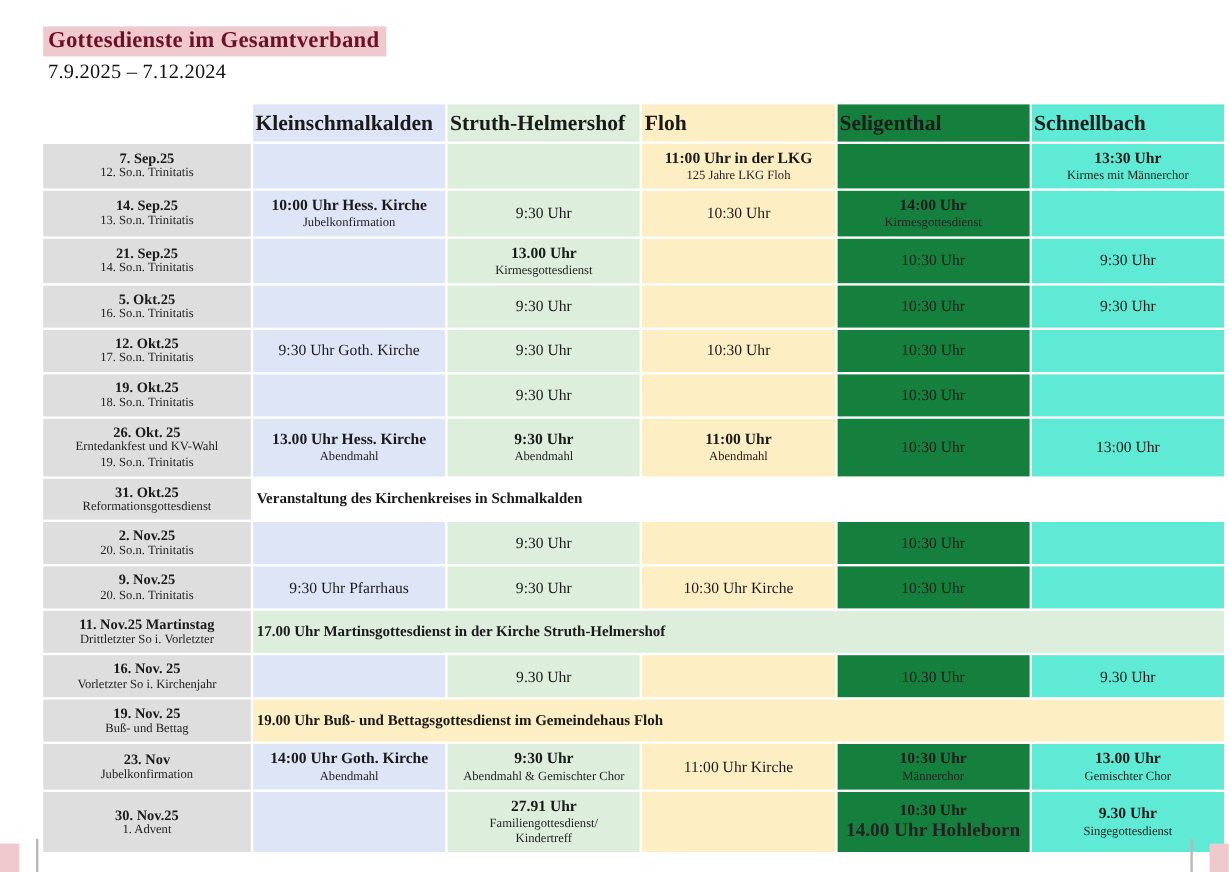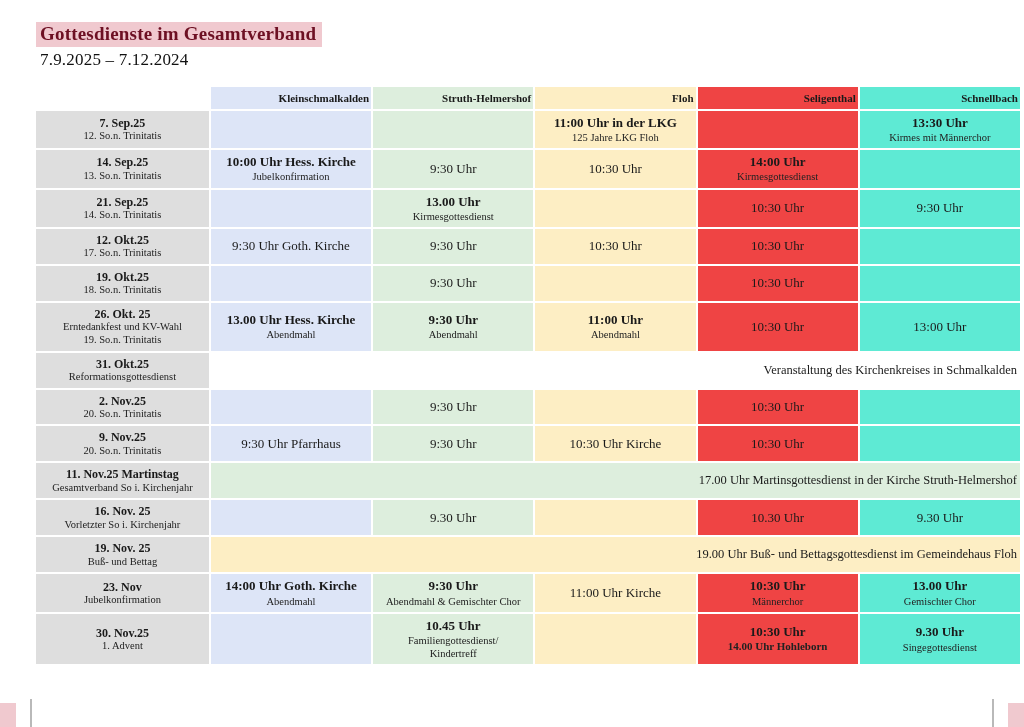--- a/index.html
+++ b/index.html
@@ -52,22 +52,22 @@
     width: 988px;
     margin: 12px 0 0 16px;
     table-layout: fixed;
   }
   table.schedule col.c-date  { width: 164px; }
   table.schedule col.c-col   { width: 152px; }
 
   th.col-head {
     font-family: "Liberation Serif", serif;
     font-weight: bold;
-    font-size: 11px;
-    text-align: right;
+    font-size: 18px;
+    text-align: left;
     padding: 5px 2px;
     border: none;
   }
   th.blank-head {
     background: transparent;
     border: none;
   }
   td.datecell {
     background: #dedede;
     text-align: center;
@@ -104,31 +104,31 @@
     display: block;
     color: #222;
     text-align: center;
   }
   td.cell .l3 {
     font-size: 10.5px;
     display: block;
     color: #222;
   }
   td.span-cell {
-    text-align: right;
+    text-align: left;
     vertical-align: middle;
     font-size: 12.5px;
-    font-weight: normal;
+    font-weight: bold;
     padding: 6px 3px;
   }
   
   .tint-0 { background: #dde5f7; }
   .tint-1 { background: #ddeedd; }
   .tint-2 { background: #fdeec4; }
-  .tint-3 { background: #ef4444; }
+  .tint-3 { background: #15803d; }
   .tint-4 { background: #5eead4; }
   .tint-white { background: #ffffff; }
 
   
   .bottom-bar {
     position: absolute;
     left: 0;
     bottom: 0;
     width: 1024px;
     height: 32px;
@@ -247,20 +247,37 @@
           <td class="cell tint-2"></td>
           <td class="cell tint-3">
             <span class="l1">10:30 Uhr</span>
           </td>
           <td class="cell tint-4">
             <span class="l1">9:30 Uhr</span>
           </td>
         </tr>
         <tr>
           <td class="datecell">
+            <span class="d1">5. Okt.25</span>
+            <span class="d2">16. So.n. Trinitatis</span>
+          </td>
+          <td class="cell tint-0"></td>
+          <td class="cell tint-1">
+            <span class="l1">9:30 Uhr</span>
+          </td>
+          <td class="cell tint-2"></td>
+          <td class="cell tint-3">
+            <span class="l1">10:30 Uhr</span>
+          </td>
+          <td class="cell tint-4">
+            <span class="l1">9:30 Uhr</span>
+          </td>
+        </tr>
+        <tr>
+          <td class="datecell">
             <span class="d1">12. Okt.25</span>
             <span class="d2">17. So.n. Trinitatis</span>
           </td>
           <td class="cell tint-0">
             <span class="l1">9:30 Uhr Goth. Kirche</span>
           </td>
           <td class="cell tint-1">
             <span class="l1">9:30 Uhr</span>
           </td>
           <td class="cell tint-2">
@@ -348,21 +365,21 @@
             <span class="l1">10:30 Uhr Kirche</span>
           </td>
           <td class="cell tint-3">
             <span class="l1">10:30 Uhr</span>
           </td>
           <td class="cell tint-4"></td>
         </tr>
         <tr>
           <td class="datecell">
             <span class="d1">11. Nov.25 Martinstag</span>
-            <span class="d2">Gesamtverband So i. Kirchenjahr</span>
+            <span class="d2">Drittletzter So i. Vorletzter</span>
           </td>
           <td class="span-cell tint-1" colspan="5">17.00 Uhr Martinsgottesdienst in der Kirche Struth-Helmershof</td>
         </tr>
         <tr>
           <td class="datecell">
             <span class="d1">16. Nov. 25</span>
             <span class="d2">Vorletzter So i. Kirchenjahr</span>
           </td>
           <td class="cell tint-0"></td>
           <td class="cell tint-1">
@@ -408,28 +425,28 @@
             <span class="l2">Gemischter Chor</span>
           </td>
         </tr>
         <tr>
           <td class="datecell">
             <span class="d1">30. Nov.25</span>
             <span class="d2">1. Advent</span>
           </td>
           <td class="cell tint-0"></td>
           <td class="cell tint-1">
-            <span class="l1 bold">10.45 Uhr</span>
+            <span class="l1 bold">27.91 Uhr</span>
             <span class="l2">Familiengottesdienst/</span>
             <span class="l3">Kindertreff</span>
           </td>
           <td class="cell tint-2"></td>
           <td class="cell tint-3">
             <span class="l1 bold">10:30 Uhr</span>
-            <span class="l2" style="font-weight: bold; font-size: 11px;">14.00 Uhr Hohleborn</span>
+            <span class="l2" style="font-weight: bold; font-size: 16px;">14.00 Uhr Hohleborn</span>
           </td>
           <td class="cell tint-4">
             <span class="l1 bold">9.30 Uhr</span>
             <span class="l2">Singegottesdienst</span>
           </td>
         </tr>
       </tbody>
   </table>
 
   <div class="bottom-bar">

